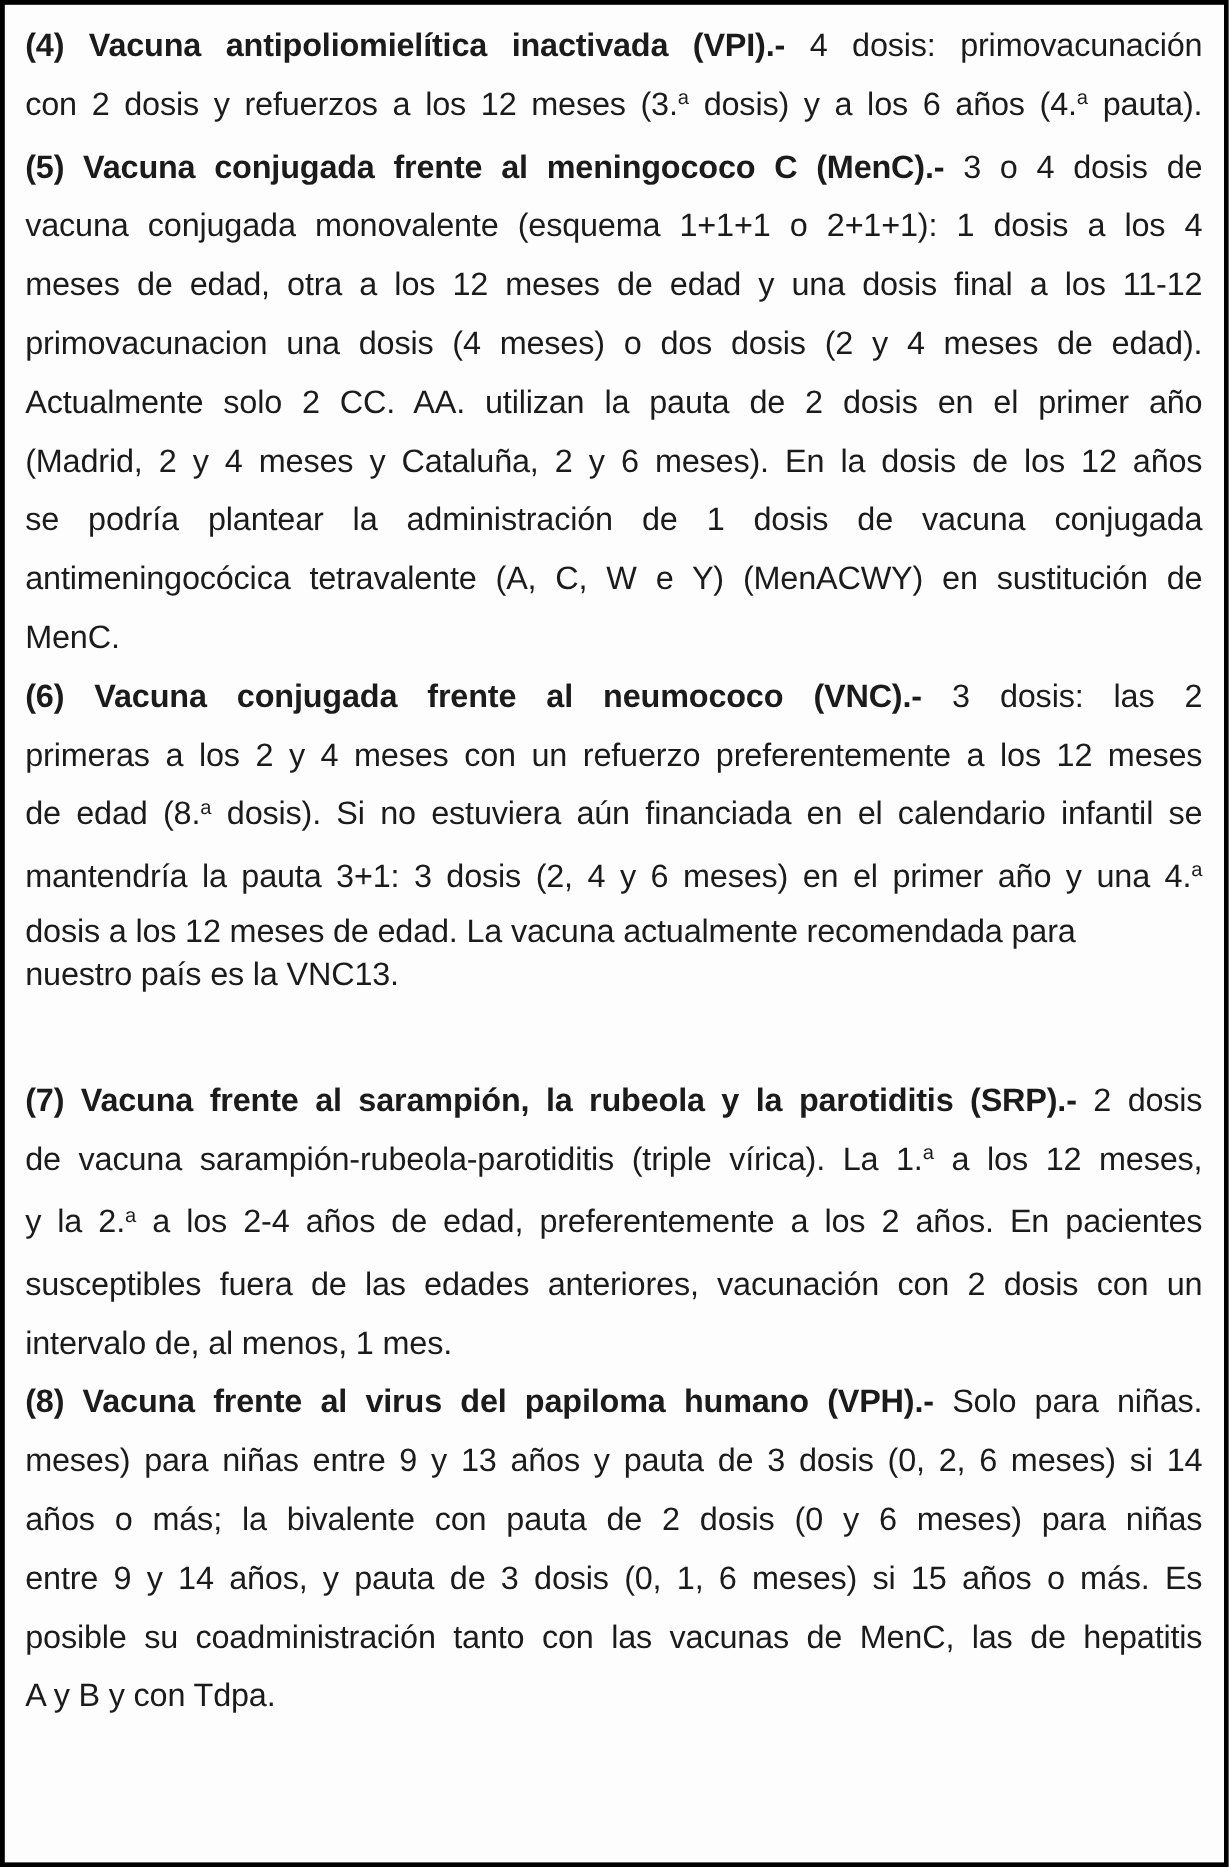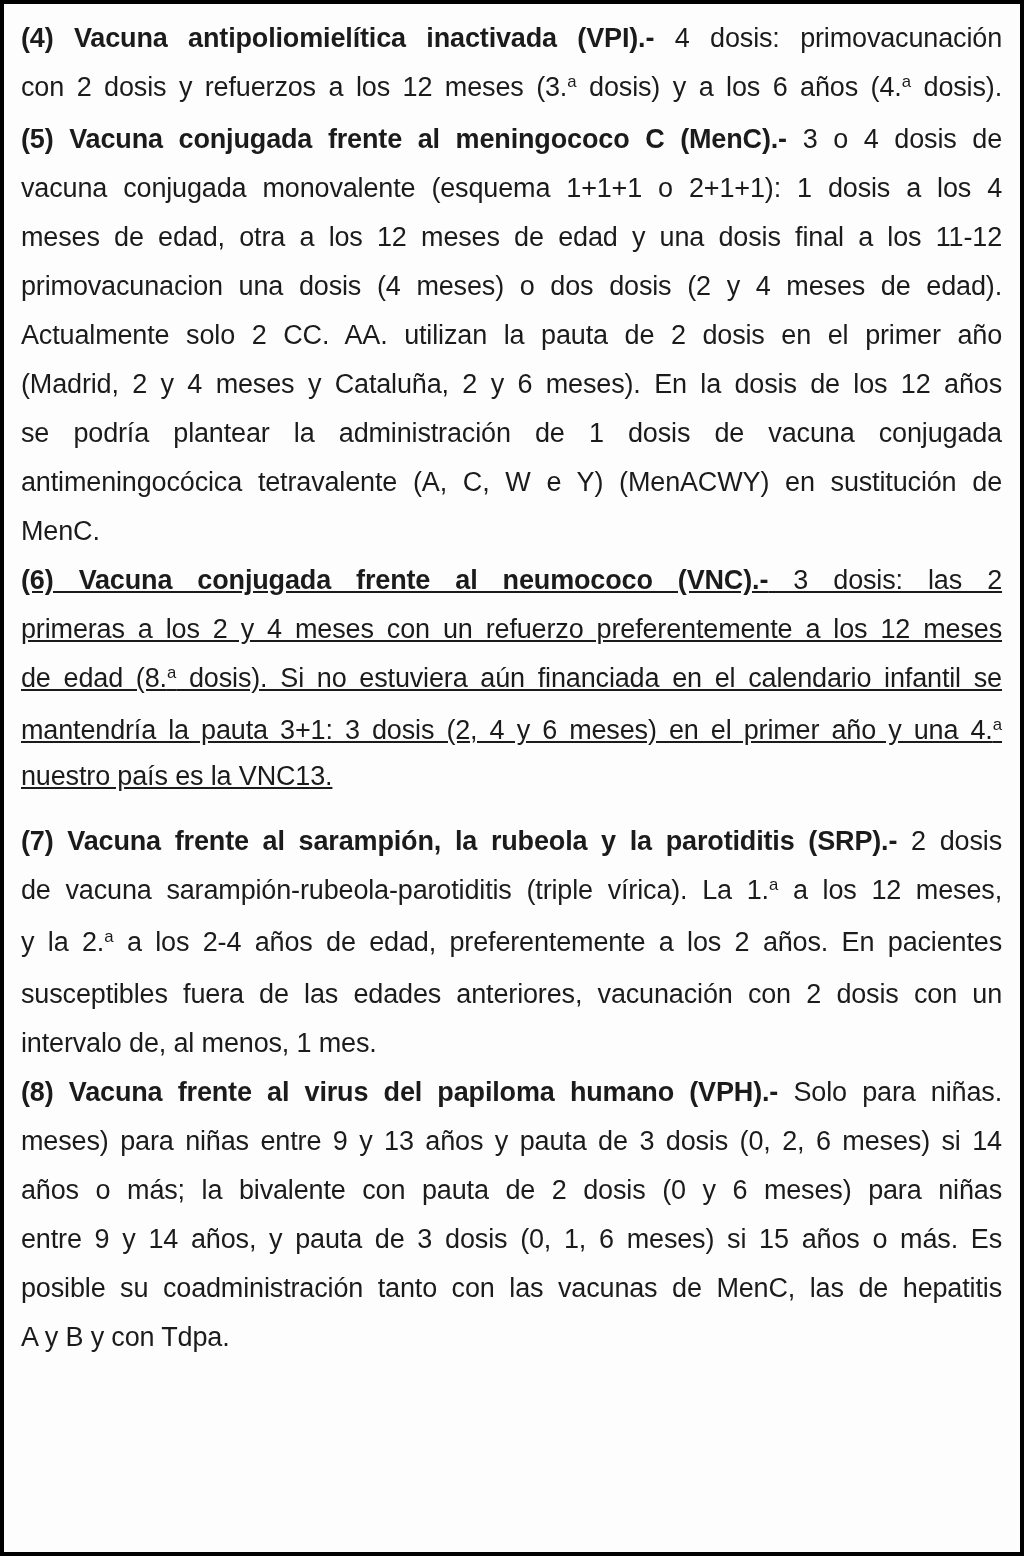--- a/index.html
+++ b/index.html
@@ -9,21 +9,21 @@
     height: 1556px;
     box-sizing: border-box;
     background: #fdfdfd;
     border: 4px solid #000;
     padding: 10px 18px 0 17px;
     overflow: hidden;
     font-family: "Liberation Sans", sans-serif;
     color: #1b1b1b;
   }
   .paragraph { margin: 0; }
-  .paragraph.gap-after { margin-bottom: 23px; text-decoration: underline; }
+  .paragraph.gap-after { margin-bottom: 63px; }
   .line {
     font-size: 27px;
     line-height: 49px;
     letter-spacing: -0.15px;
     text-align: justify;
     text-align-last: justify;
     white-space: nowrap;
   }
   .line.last { text-align-last: left; }
   .line.tight { line-height: 36px; }
@@ -36,38 +36,39 @@
     letter-spacing: 0;
   }
 </style>
 </head>
 <body>
 
 <div class="page">
   <div>
       <div class="paragraph">
         <div class="line"><span class="bold">(4) Vacuna antipoliomielítica inactivada (VPI).-</span><span> 4 dosis: primovacunación</span></div>
-        <div class="line"><span>con 2 dosis y refuerzos a los 12 meses (3.</span><sup class="ordinal">a</sup><span> dosis) y a los 6 años (4.</span><sup class="ordinal">a</sup><span> dosis).</span></div>
+        <div class="line"><span>con 2 dosis y refuerzos a los 12 meses (3.</span><sup class="ordinal">a</sup><span> dosis) y a los 6 años (4.</span><sup class="ordinal">a</sup><span> pauta).</span></div>
       </div>
       <div class="paragraph">
         <div class="line"><span class="bold">(5) Vacuna conjugada frente al meningococo C (MenC).-</span><span> 3 o 4 dosis de</span></div>
         <div class="line"><span>vacuna conjugada monovalente (esquema 1+1+1 o 2+1+1): 1 dosis a los 4</span></div>
         <div class="line"><span>meses de edad, otra a los 12 meses de edad y una dosis final a los 11-12</span></div>
         <div class="line"><span>primovacunacion una dosis (4 meses) o dos dosis (2 y 4 meses de edad).</span></div>
         <div class="line"><span>Actualmente solo 2 CC. AA. utilizan la pauta de 2 dosis en el primer año</span></div>
         <div class="line"><span>(Madrid, 2 y 4 meses y Cataluña, 2 y 6 meses). En la dosis de los 12 años</span></div>
         <div class="line"><span>se podría plantear la administración de 1 dosis de vacuna conjugada</span></div>
         <div class="line"><span>antimeningocócica tetravalente (A, C, W e Y) (MenACWY) en sustitución de</span></div>
         <div class="line last"><span>MenC.</span></div>
       </div>
       <div class="paragraph gap-after">
         <div class="line"><span class="bold">(6) Vacuna conjugada frente al neumococo (VNC).-</span><span> 3 dosis: las 2</span></div>
         <div class="line"><span>primeras a los 2 y 4 meses con un refuerzo preferentemente a los 12 meses</span></div>
         <div class="line"><span>de edad (8.</span><sup class="ordinal">a</sup><span> dosis). Si no estuviera aún financiada en el calendario infantil se</span></div>
         <div class="line"><span>mantendría la pauta 3+1: 3 dosis (2, 4 y 6 meses) en el primer año y una 4.</span><sup class="ordinal">a</sup></div>
+        <div class="line last tight"><span>dosis a los 12 meses de edad. La vacuna actualmente recomendada para</span></div>
         <div class="line last tight"><span>nuestro país es la VNC13.</span></div>
       </div>
       <div class="paragraph">
         <div class="line"><span class="bold">(7) Vacuna frente al sarampión, la rubeola y la parotiditis (SRP).-</span><span> 2 dosis</span></div>
         <div class="line"><span>de vacuna sarampión-rubeola-parotiditis (triple vírica). La 1.</span><sup class="ordinal">a</sup><span> a los 12 meses,</span></div>
         <div class="line"><span>y la 2.</span><sup class="ordinal">a</sup><span> a los 2-4 años de edad, preferentemente a los 2 años. En pacientes</span></div>
         <div class="line"><span>susceptibles fuera de las edades anteriores, vacunación con 2 dosis con un</span></div>
         <div class="line last"><span>intervalo de, al menos, 1 mes.</span></div>
       </div>
       <div class="paragraph">

